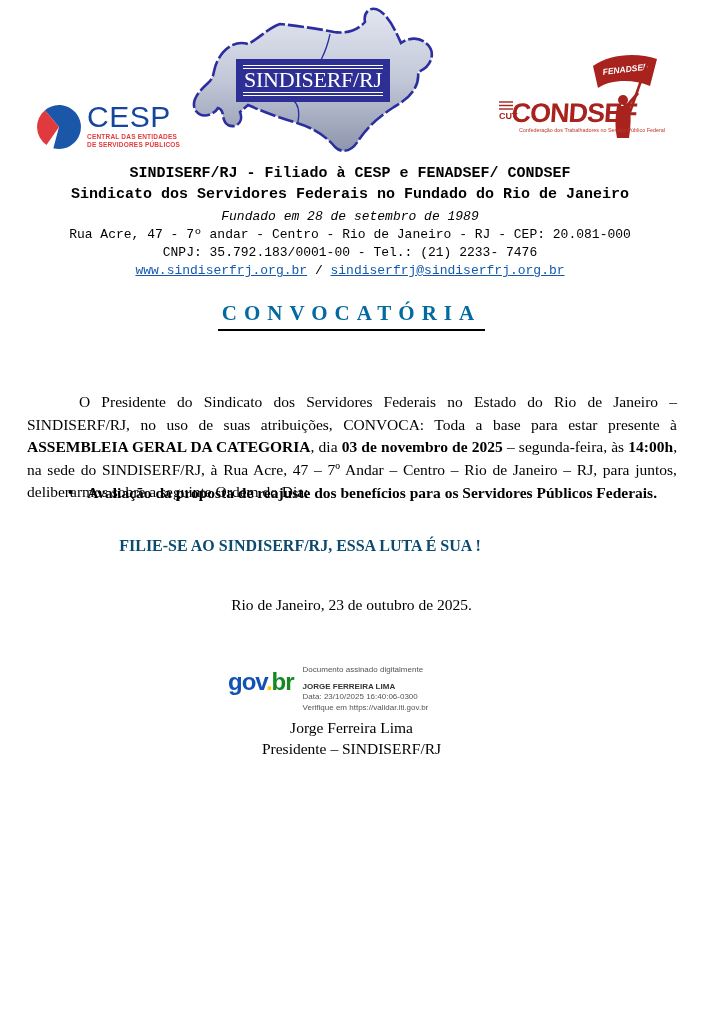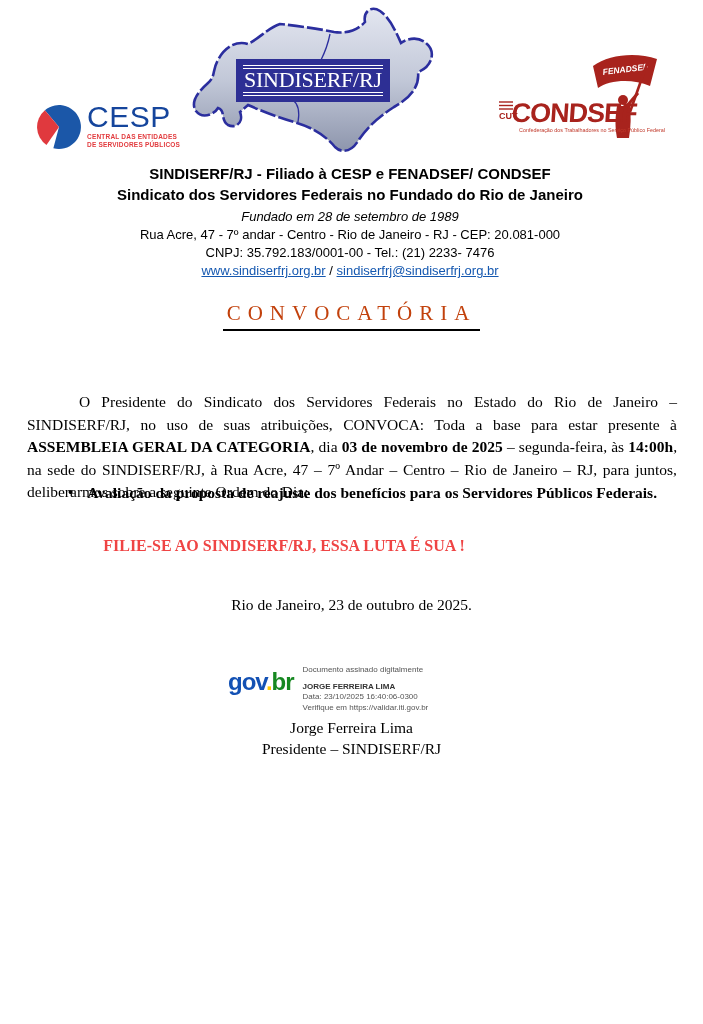--- a/index.html
+++ b/index.html
@@ -10,46 +10,46 @@
     font-family:"Liberation Serif", serif; color:#111;
   }
   
   .map-logo { position:absolute; left:180px; top:4px; }
   .cesp { position:absolute; left:36px; top:103px; display:flex; align-items:flex-start; gap:5px; }
   .cesp-txt { display:flex; flex-direction:column; }
   .cesp-name { font-family:"Liberation Sans",sans-serif; font-weight:normal; font-size:30px; line-height:28px; color:#15459C; letter-spacing:0.5px; }
   .cesp-sub { font-family:"Liberation Sans",sans-serif; font-weight:bold; font-size:6.5px; line-height:7.5px; color:#E23B3E; margin-top:2px; letter-spacing:0.2px; }
   .condsef { position:absolute; left:497px; top:50px; }
   
-  .hdr { position:absolute; top:163px; left:0; width:700px; text-align:center; font-family:Liberation Sans, sans-serif; }
+  .hdr { position:absolute; top:163px; left:0; width:700px; text-align:center; font-family:Liberation Mono, monospace; }
   .hdr-bold { font-weight:bold; font-size:15px; line-height:21px; color:#000; }
   .hdr-founded { font-style:italic; font-size:13px; line-height:18px; margin-top:3px; color:#000; }
   .hdr-small { font-size:13px; line-height:18px; color:#000; }
   .hdr-links { font-size:13px; line-height:18px; color:#000; }
   .hdr-links a { color:#1558b0; text-decoration:underline; cursor:pointer; }
   
   .title-wrap { position:absolute; top:301px; left:0; width:703px; text-align:center; }
   .doc-title {
-    display:inline-block; font-weight:normal; font-size:21px; letter-spacing:7px;
-    border-bottom:2px solid #000; padding:0 4px 3px 4px; color:#c2410c;
+    display:inline-block; font-weight:bold; font-size:21px; letter-spacing:7px;
+    border-bottom:2px solid #000; padding:0 4px 3px 4px; color:#0369a1;
   }
   
   .para {
     position:absolute; top:391px; left:27px; width:650px;
     font-size:15.5px; line-height:22.5px; text-align:justify; text-indent:52px; color:#000;
   }
   .b { font-weight:bold; }
   .bullet-row {
     position:absolute; top:484px; left:68px; width:600px; display:flex; gap:14px;
     font-weight:bold; font-size:15.5px; color:#000;
   }
   .bullet-glyph { font-size:15px; }
   .slogan {
-    position:absolute; top:537px; left:0; width:568px; text-align:center;
-    color:#ef4444; font-weight:bold; font-size:16px;
+    position:absolute; top:537px; left:16px; width:568px; text-align:center;
+    color:#0c4a6e; font-weight:bold; font-size:16px;
   }
   .dateline { position:absolute; top:596px; left:0; width:703px; text-align:center; font-size:15.5px; color:#000; }
   
   .stamp { position:absolute; top:645px; left:228px; display:flex; align-items:center; gap:9px; }
   .stamp-logo { font-family:"Liberation Sans",sans-serif; font-weight:bold; font-size:24px; letter-spacing:-1px; position:relative; top:3px; }
   .g-blue { color:#1351B4; } .g-yellow { color:#FFCD07; } .g-green { color:#168821; }
   .stamp-col { font-family:"Liberation Sans",sans-serif; font-size:8px; line-height:10.5px; color:#555; }
   .stamp-line1 { margin-bottom:6px; color:#555;margin-top:20px; }
   .stamp-name { font-weight:bold; color:#333; }
   

